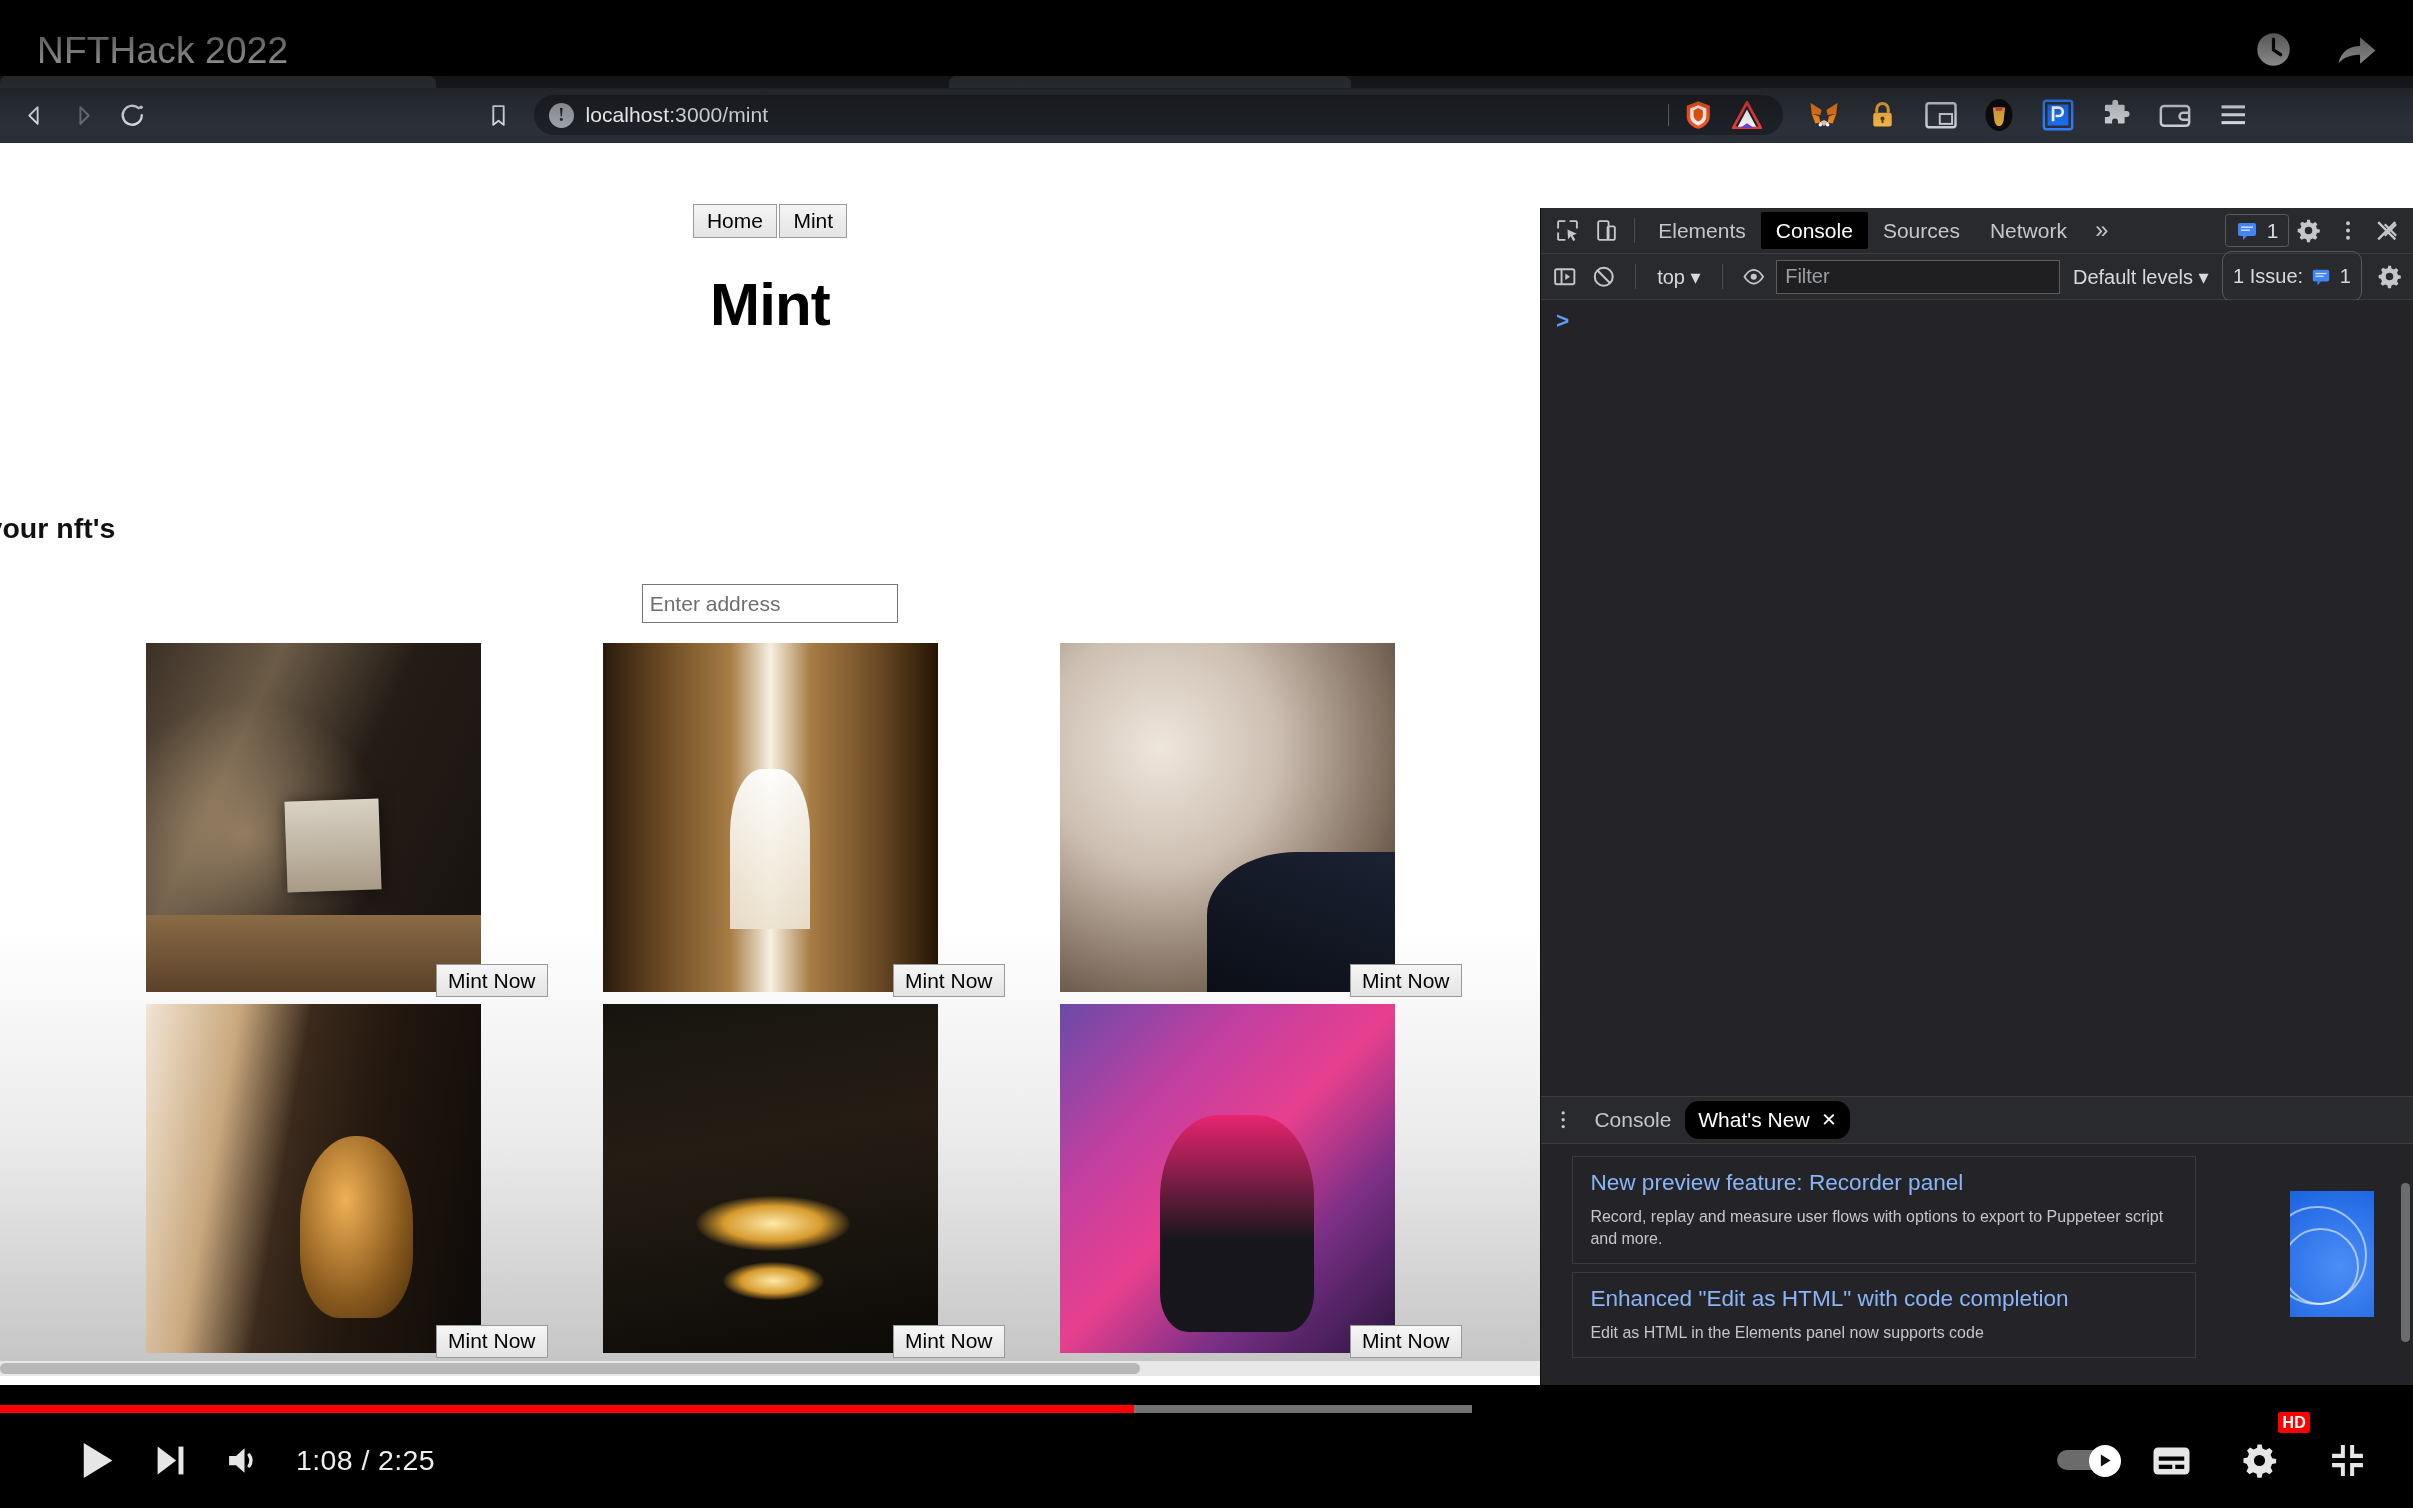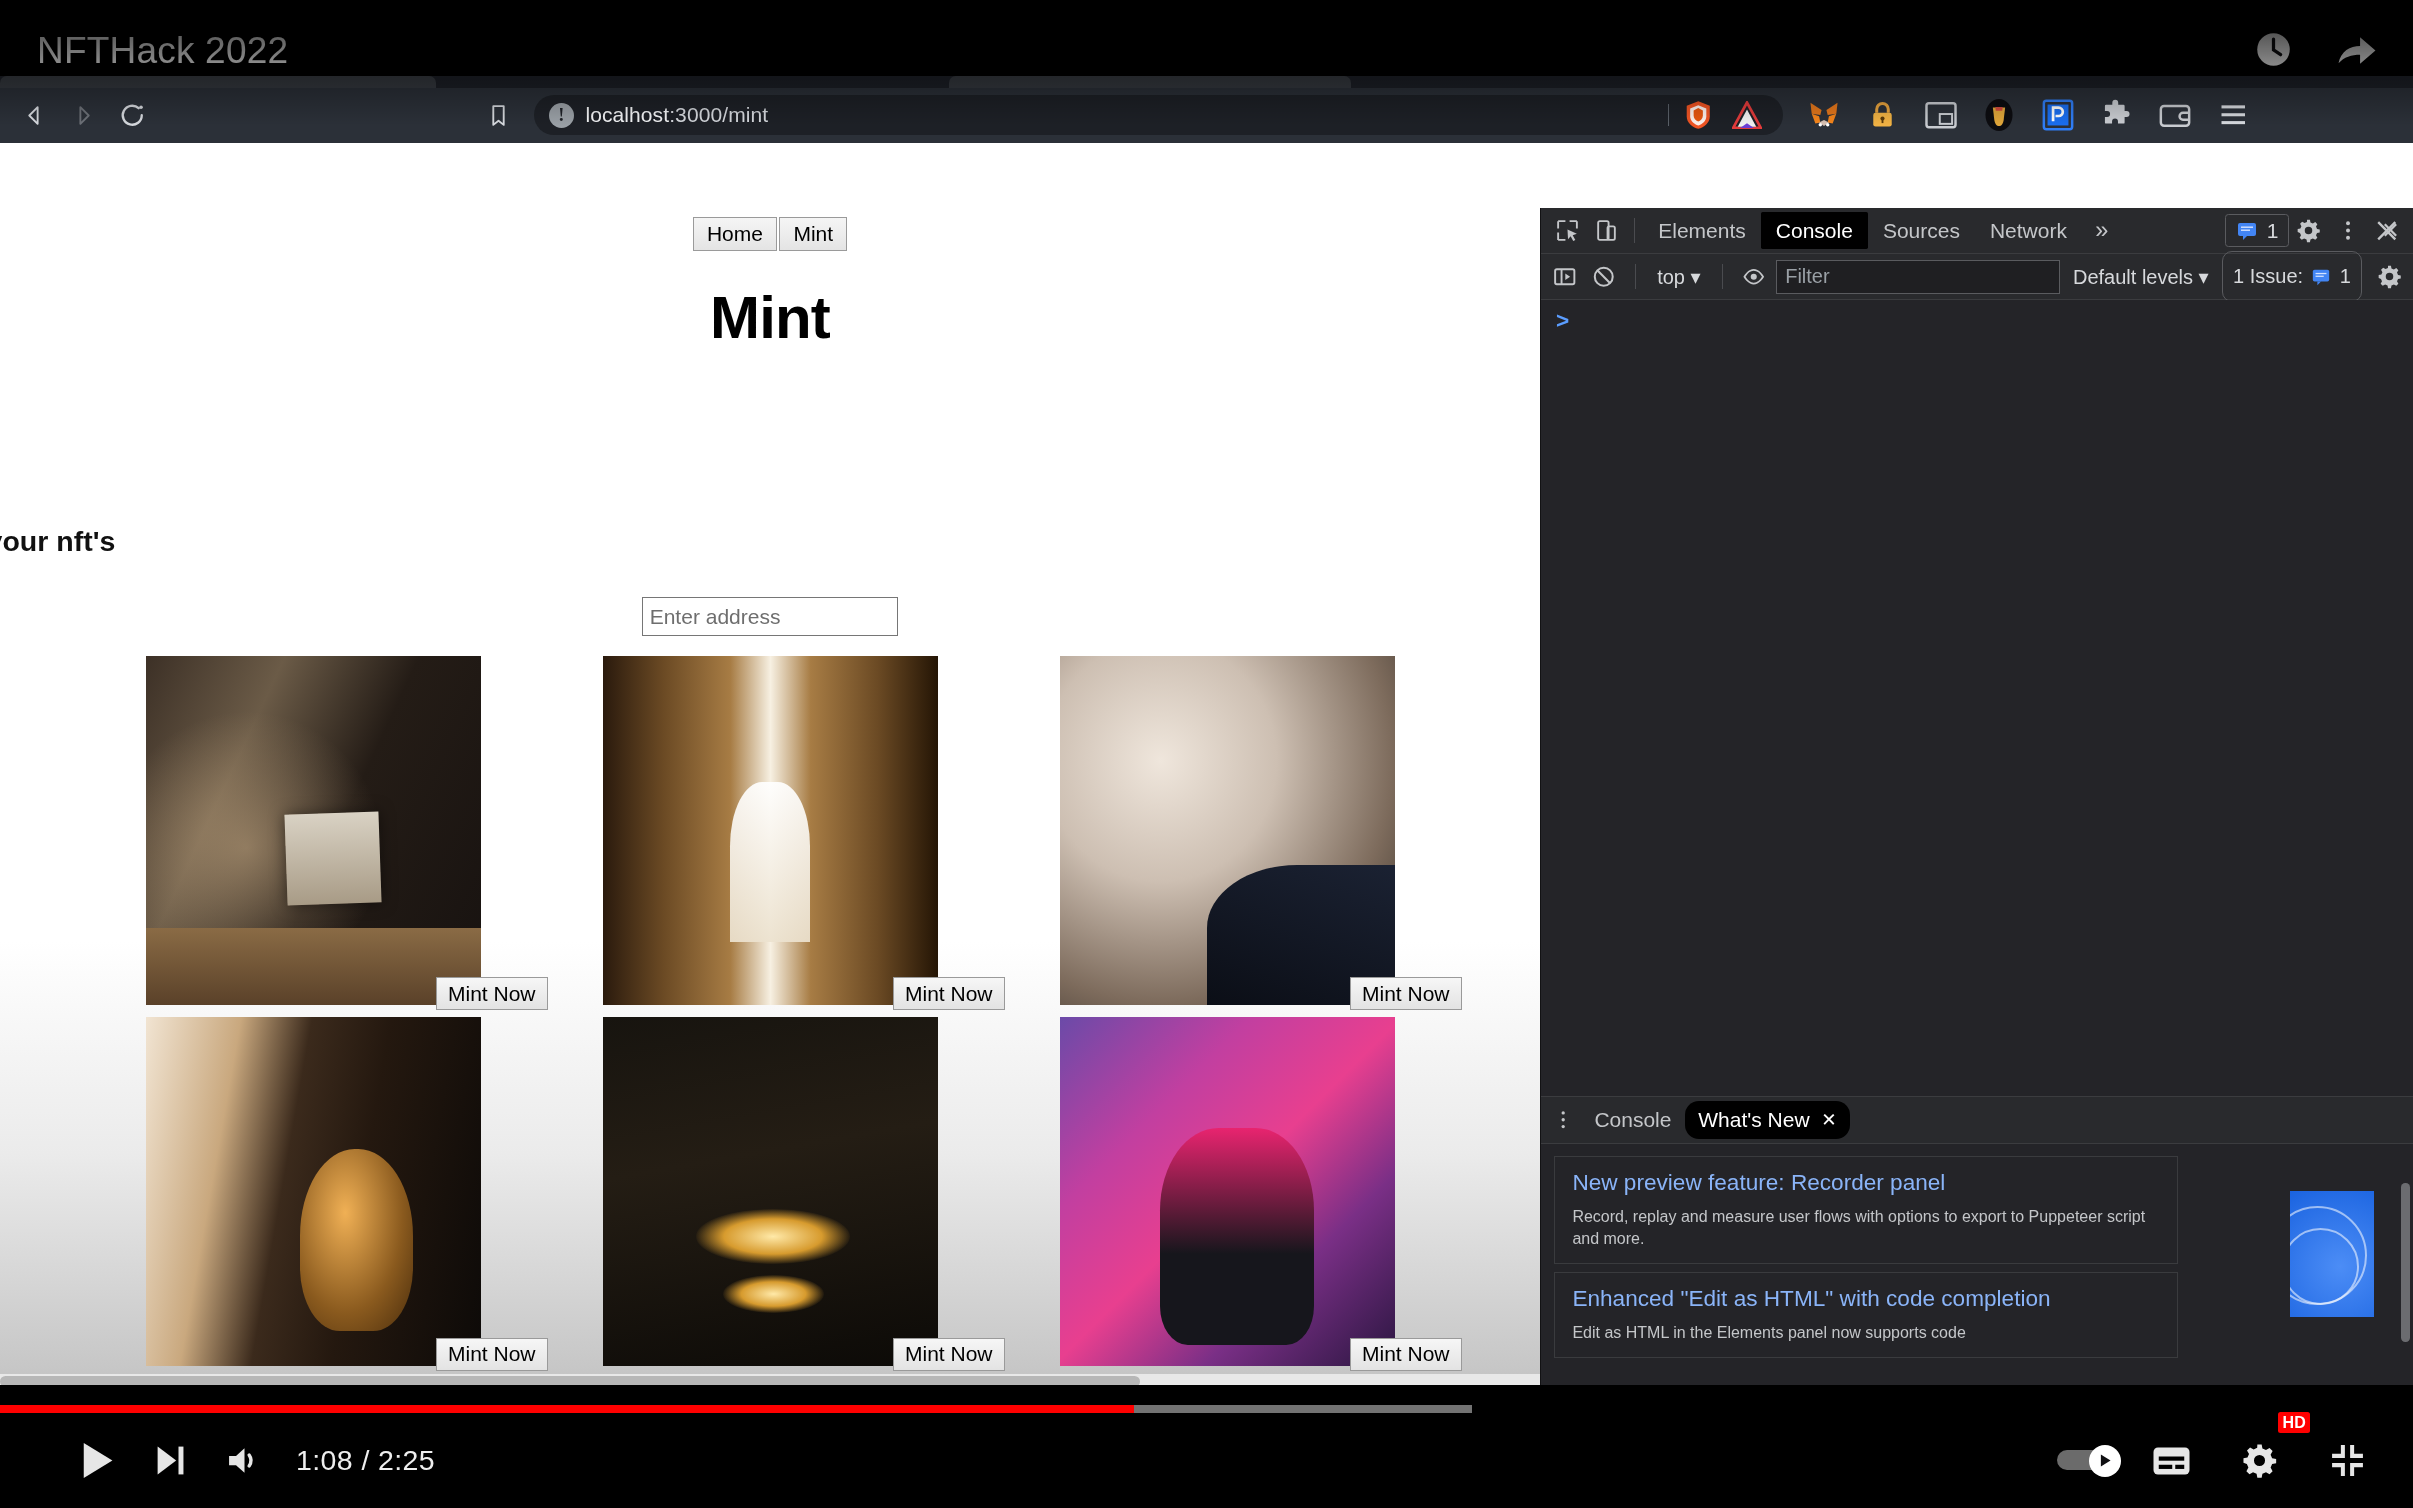--- a/index.html
+++ b/index.html
@@ -59,21 +59,21 @@
     color:#1d2026; font-size:18.4px; font-weight:bold; font-family:"Liberation Serif", serif; margin-right:11.7px;}
   .url-text { color:#d6d9de; font-size:21px; letter-spacing:0.1px; white-space:nowrap;}
   .url-text b { color:#f4f5f7; font-weight:normal;}
   .url-sep { width:1.7px; height:22px; background:#5a6068; margin:0 11.7px;}
   .shield-icons { display:flex; align-items:center; gap:13.4px; padding-right:3.4px;}
   .ext-icons { display:flex; align-items:center; gap:23.5px; margin-left:17px; padding-right:8.4px;}
   .ext-ico { width:35px; height:35px; display:flex; align-items:center;justify-content:center;}
 
   
   .pagearea {
-    position:absolute; left:0; top:136px; width:1540px; height:1177px;
+    position:absolute; left:0; top:123px; width:1540px; height:1177px;
     background:linear-gradient(to bottom,#ffffff 0%,#ffffff 62%,#ebebeb 80%,#c3c3c3 100%);
     overflow:hidden;
   }
   .pagenav { display:flex; justify-content:center; padding-top:5px; }
   .pagenav button {
     font-family:"Liberation Sans", sans-serif; font-size:21px;
     background:linear-gradient(#f5f5f5,#e4e4e4); border:0.8px solid #9a9a9a;
     padding:4.2px 13.4px; color:#000; cursor:pointer;
   }
   .pagenav button + button { margin-left:1.7px; }
@@ -176,21 +176,21 @@
   .dt-prompt{position:absolute;left:15px;top:8.4px;color:#5b9dff;font-size:22.6px;font-weight:bold;}
 
   .dt-drawer{height:289px;background:#242428;border-top:0.8px solid #3b3c3f;display:flex;flex-direction:column;}
   .dt-drawer-tabs{display:flex;align-items:center;height:47px;background:#292a2d;border-bottom:0.8px solid #3b3c3f;padding:0 5px;}
   .dt-kebab{width:35px;height:35px;display:flex;align-items:center;justify-content:center;cursor:pointer;}
   .dt-dtab{color:#c4c6c9;font-size:21px;padding:6.7px 13.4px;cursor:pointer;}
   .dt-dtab.active{background:#000;color:#fff;display:flex;align-items:center;gap:11.7px;border-radius:14px;}
   .dt-dtab .x{font-size:18.4px;}
   .dt-drawer-head{color:#d7d9dc;font-size:21px;padding:11.7px 17px;border-bottom:0.8px solid #3b3c3f;}
   .dt-drawer-body{flex:1;position:relative;overflow:hidden;padding:11.7px 13.4px;}
-  .wn-card{border:0.8px solid #3a3b3e;padding:13.4px 17px;margin-bottom:8.4px;max-width:624px;}
+  .wn-card{border:0.8px solid #3a3b3e;padding:13.4px 17px;margin-bottom:8.4px;max-width:624px;margin-left:18px;}
   .wn-title{color:#8ab4f8;font-size:22.6px;margin-bottom:10px;}
   .wn-desc{color:#c4c6c9;font-size:16px;line-height:1.35;}
   .wn-thumb{position:absolute;right:39px;top:47px;width:84px;height:126px;
       background:radial-gradient(circle at 60% 60%,#4c8df6,#1a63e0);overflow:hidden;}
   .wn-thumb .ring{position:absolute;border:2.5px solid rgba(255,255,255,.55);border-radius:50%;}
   .dt-vscroll{position:absolute;right:3.4px;top:39px;width:8.4px;height:159px;background:#6b6c70;border-radius:4.2px;}
   .dt-drawer-close{position:absolute;right:13.4px;top:10px;color:#c4c6c9;font-size:22px;cursor:pointer;}
 
   
   .progress-wrap{position:absolute;left:0;bottom:95px;width:2413px;height:8.4px;z-index:60;}

